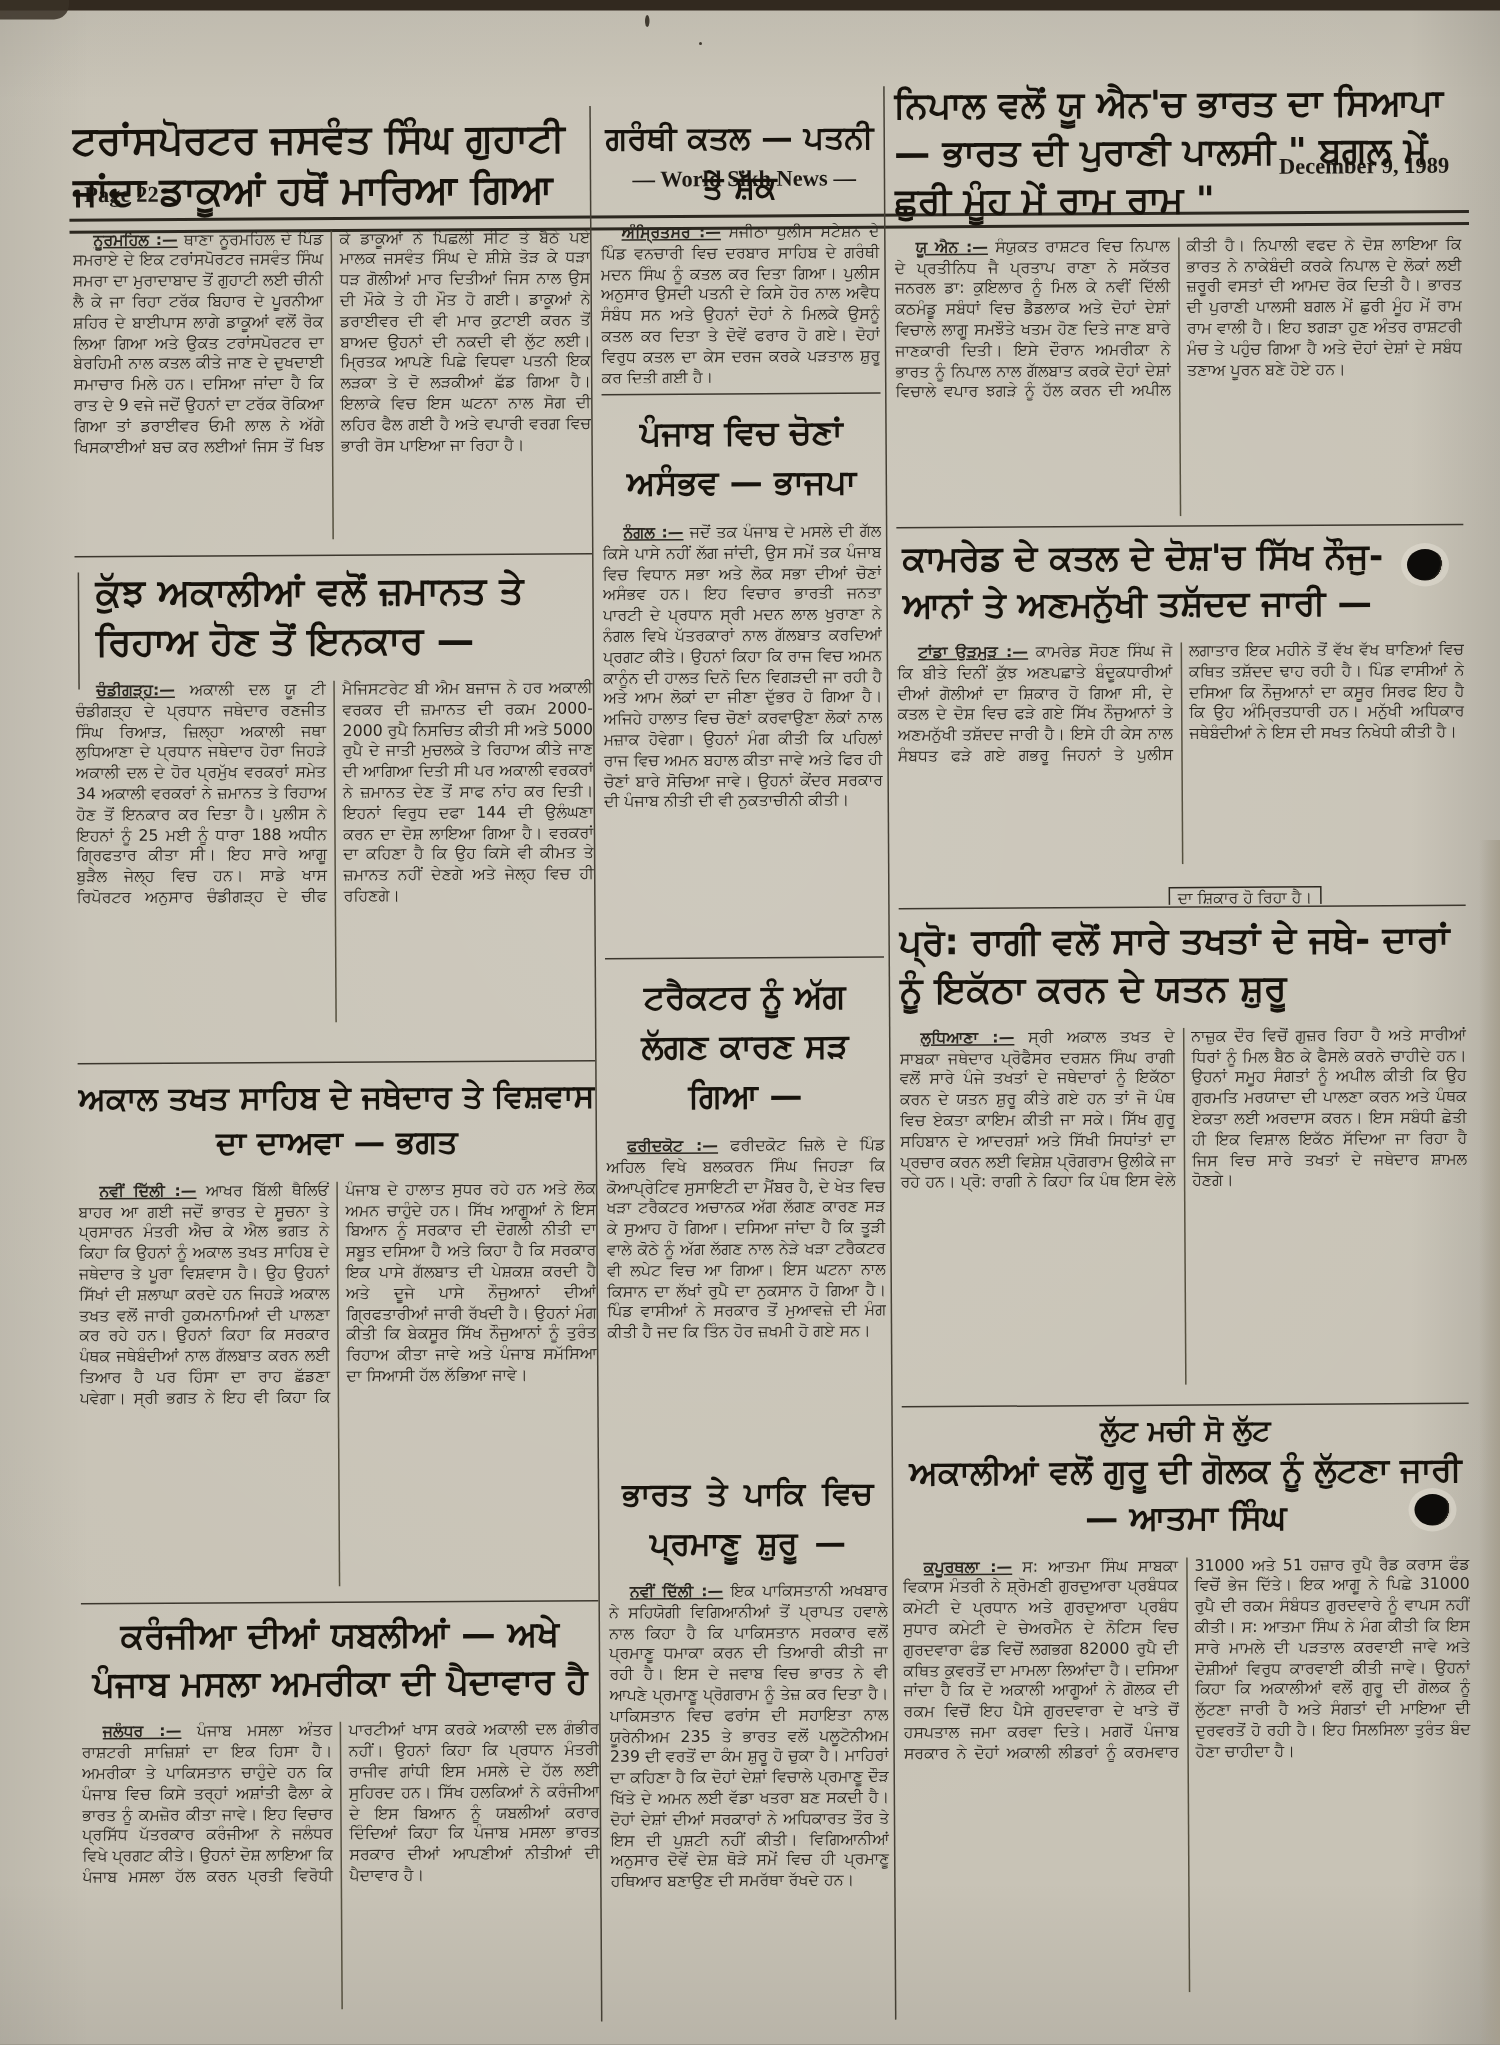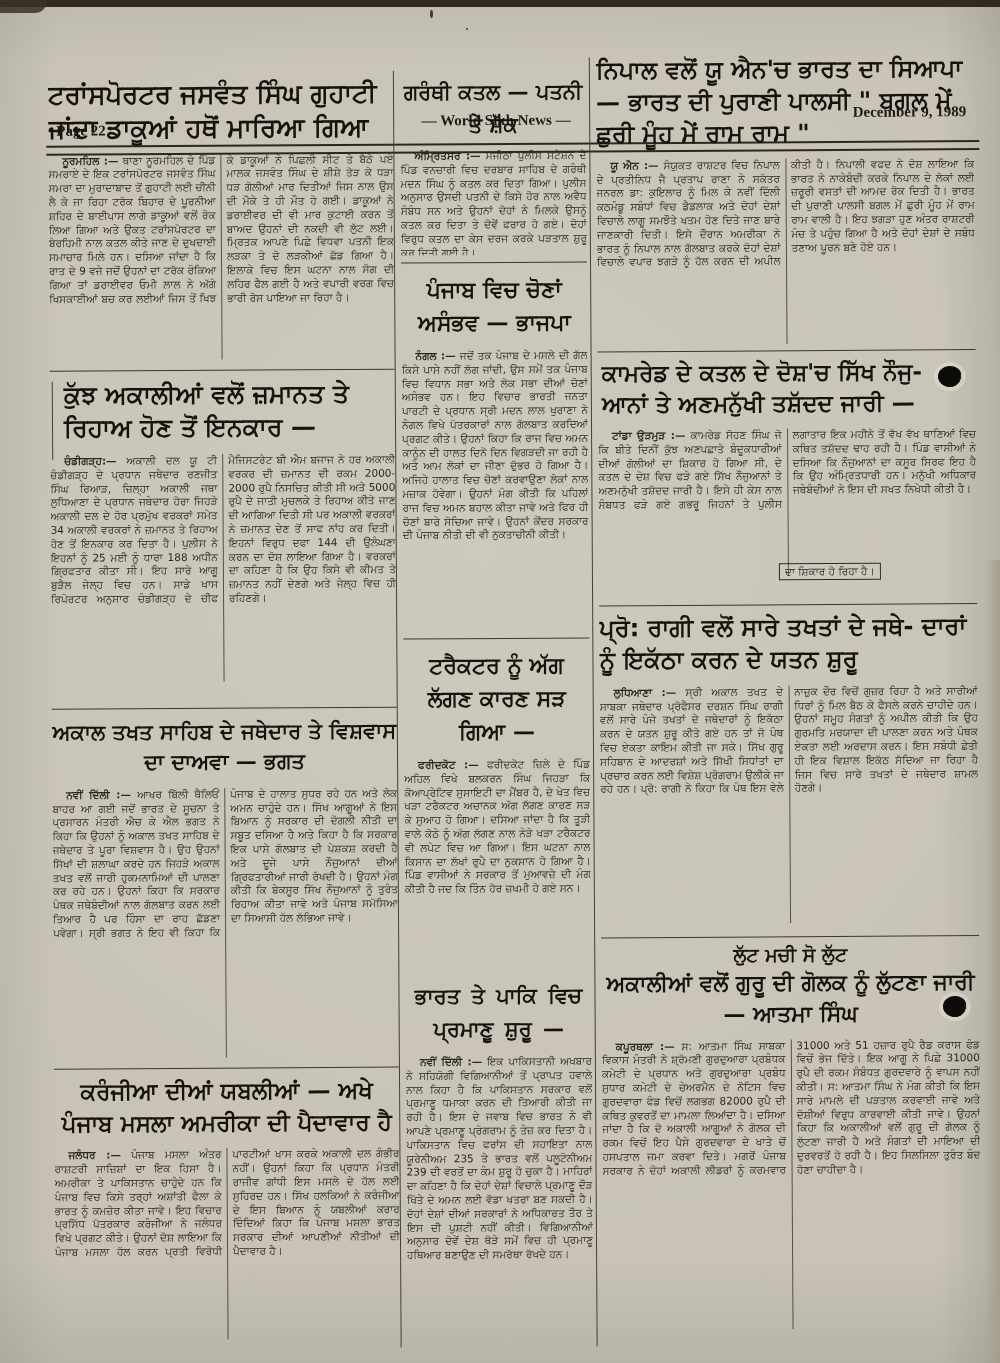--- a/index.html
+++ b/index.html
@@ -31,21 +31,21 @@
 
   .sec{position:absolute;overflow:hidden;}
   .sec.ruled{border-top:1px solid #3c372e;}
   h2{margin:0;padding:0;font-weight:700;color:#17130c;}
   .hl-left{font-size:26px;line-height:1.3;text-align:left;}
   .hl-c{text-align:center;}
   .kicker{font-weight:700;text-align:center;color:#17130c;}
   .body{font-size:10.5px;line-height:13.8px;text-align:justify;color:#2b2720;overflow:hidden;}
   .body p{margin:0;}
   .cols2{column-count:2;column-gap:11px;column-rule:1px solid #55503f;}
-  .dl{font-weight:700;}
+  .dl{font-weight:700;text-decoration:underline;}
   .indent{display:inline-block;width:14px;}
   .boxnote{position:absolute;border:1px solid #2d2921;font-size:10.5px;line-height:15px;
     padding:0 5px;background:rgba(255,255,255,.06);white-space:nowrap;color:#2b2720;}
   .leftbar{position:absolute;width:1px;background:#454035;}
 
   .punch{position:absolute;background:radial-gradient(circle at 45% 45%, #0d0c0a 62%, #2a261f 70%, rgba(0,0,0,0) 71%);
     border-radius:50%;box-shadow:0 0 0 4px rgba(233,229,217,.45);}
 </style>
 </head>
 <body>
@@ -134,21 +134,21 @@
         <span>ਸੰਯੁਕਤ ਰਾਸ਼ਟਰ ਵਿਚ ਨਿਪਾਲ ਦੇ ਪ੍ਰਤੀਨਿਧ ਜੈ ਪ੍ਰਤਾਪ ਰਾਣਾ ਨੇ ਸਕੱਤਰ ਜਨਰਲ ਡਾ: ਕੁਇਲਾਰ ਨੂੰ ਮਿਲ ਕੇ ਨਵੀਂ ਦਿੱਲੀ ਕਠਮੰਡੂ ਸਬੰਧਾਂ ਵਿਚ ਡੈਡਲਾਕ ਅਤੇ ਦੋਹਾਂ ਦੇਸ਼ਾਂ ਵਿਚਾਲੇ ਲਾਗੂ ਸਮਝੌਤੇ ਖਤਮ ਹੋਣ ਦਿਤੇ ਜਾਣ ਬਾਰੇ ਜਾਣਕਾਰੀ ਦਿਤੀ। ਇਸੇ ਦੌਰਾਨ ਅਮਰੀਕਾ ਨੇ ਭਾਰਤ ਨੂੰ ਨਿਪਾਲ ਨਾਲ ਗੱਲਬਾਤ ਕਰਕੇ ਦੋਹਾਂ ਦੇਸ਼ਾਂ ਵਿਚਾਲੇ ਵਪਾਰ ਝਗੜੇ ਨੂੰ ਹੱਲ ਕਰਨ ਦੀ ਅਪੀਲ ਕੀਤੀ ਹੈ। ਨਿਪਾਲੀ ਵਫਦ ਨੇ ਦੋਸ਼ ਲਾਇਆ ਕਿ ਭਾਰਤ ਨੇ ਨਾਕੇਬੰਦੀ ਕਰਕੇ ਨਿਪਾਲ ਦੇ ਲੋਕਾਂ ਲਈ ਜ਼ਰੂਰੀ ਵਸਤਾਂ ਦੀ ਆਮਦ ਰੋਕ ਦਿਤੀ ਹੈ। ਭਾਰਤ ਦੀ ਪੁਰਾਣੀ ਪਾਲਸੀ ਬਗਲ ਮੇਂ ਛੁਰੀ ਮੂੰਹ ਮੇਂ ਰਾਮ ਰਾਮ ਵਾਲੀ ਹੈ। ਇਹ ਝਗੜਾ ਹੁਣ ਅੰਤਰ ਰਾਸ਼ਟਰੀ ਮੰਚ ਤੇ ਪਹੁੰਚ ਗਿਆ ਹੈ ਅਤੇ ਦੋਹਾਂ ਦੇਸ਼ਾਂ ਦੇ ਸਬੰਧ ਤਣਾਅ ਪੂਰਨ ਬਣੇ ਹੋਏ ਹਨ।</span></p>
       </div>
     </section>
 
     <section class="sec ruled" style="left:600px;top:352px;width:378px;height:252px;">
       <h2 class="hl-left" style="padding-top:6px;font-size:23px;line-height:1.35;padding-left:4px;">ਕਾਮਰੇਡ ਦੇ ਕਤਲ ਦੇ ਦੋਸ਼'ਚ ਸਿੱਖ ਨੌਜੁ- ਆਨਾਂ ਤੇ ਅਣਮਨੁੱਖੀ ਤਸ਼ੱਦਦ ਜਾਰੀ —</h2>
       <div class="body cols2" style="height:148px;margin-top:9px;">
         <p><span class="indent"></span><b class="dl">ਟਾਂਡਾ ਉੜਮੁੜ :—</b>
         <span>ਕਾਮਰੇਡ ਸੋਹਣ ਸਿੰਘ ਜੋ ਕਿ ਬੀਤੇ ਦਿਨੀਂ ਕੁੱਝ ਅਣਪਛਾਤੇ ਬੰਦੂਕਧਾਰੀਆਂ ਦੀਆਂ ਗੋਲੀਆਂ ਦਾ ਸ਼ਿਕਾਰ ਹੋ ਗਿਆ ਸੀ, ਦੇ ਕਤਲ ਦੇ ਦੋਸ਼ ਵਿਚ ਫੜੇ ਗਏ ਸਿੱਖ ਨੌਜੁਆਨਾਂ ਤੇ ਅਣਮਨੁੱਖੀ ਤਸ਼ੱਦਦ ਜਾਰੀ ਹੈ। ਇਸੇ ਹੀ ਕੇਸ ਨਾਲ ਸੰਬਧਤ ਫੜੇ ਗਏ ਗਭਰੂ ਜਿਹਨਾਂ ਤੇ ਪੁਲੀਸ ਲਗਾਤਾਰ ਇਕ ਮਹੀਨੇ ਤੋਂ ਵੱਖ ਵੱਖ ਥਾਣਿਆਂ ਵਿਚ ਕਥਿਤ ਤਸ਼ੱਦਦ ਢਾਹ ਰਹੀ ਹੈ। ਪਿੰਡ ਵਾਸੀਆਂ ਨੇ ਦਸਿਆ ਕਿ ਨੌਜੁਆਨਾਂ ਦਾ ਕਸੂਰ ਸਿਰਫ ਇਹ ਹੈ ਕਿ ਉਹ ਅੰਮ੍ਰਿਤਧਾਰੀ ਹਨ। ਮਨੁੱਖੀ ਅਧਿਕਾਰ ਜਥੇਬੰਦੀਆਂ ਨੇ ਇਸ ਦੀ ਸਖਤ ਨਿਖੇਧੀ ਕੀਤੀ ਹੈ।</span></p>
       </div>
-      <div class="boxnote" style="left:180px;top:212px;">ਦਾ ਸ਼ਿਕਾਰ ਹੋ ਰਿਹਾ ਹੈ।</div>
+      <div class="boxnote" style="left:180px;top:240px;">ਦਾ ਸ਼ਿਕਾਰ ਹੋ ਰਿਹਾ ਹੈ।</div>
     </section>
 
     <section class="sec ruled" style="left:600px;top:606px;width:378px;height:328px;">
       <h2 class="hl-left" style="padding-top:6px;font-size:24px;line-height:1.35;">ਪ੍ਰੋ: ਰਾਗੀ ਵਲੋਂ ਸਾਰੇ ਤਖਤਾਂ ਦੇ ਜਥੇ- ਦਾਰਾਂ ਨੂੰ ਇਕੱਠਾ ਕਰਨ ਦੇ ਯਤਨ ਸ਼ੁਰੂ</h2>
       <div class="body cols2" style="height:238px;margin-top:9px;">
         <p><span class="indent"></span><b class="dl">ਲੁਧਿਆਣਾ :—</b>
         <span>ਸ੍ਰੀ ਅਕਾਲ ਤਖਤ ਦੇ ਸਾਬਕਾ ਜਥੇਦਾਰ ਪ੍ਰੋਫੈਸਰ ਦਰਸ਼ਨ ਸਿੰਘ ਰਾਗੀ ਵਲੋਂ ਸਾਰੇ ਪੰਜੇ ਤਖਤਾਂ ਦੇ ਜਥੇਦਾਰਾਂ ਨੂੰ ਇਕੱਠਾ ਕਰਨ ਦੇ ਯਤਨ ਸ਼ੁਰੂ ਕੀਤੇ ਗਏ ਹਨ ਤਾਂ ਜੋ ਪੰਥ ਵਿਚ ਏਕਤਾ ਕਾਇਮ ਕੀਤੀ ਜਾ ਸਕੇ। ਸਿੱਖ ਗੁਰੂ ਸਹਿਬਾਨ ਦੇ ਆਦਰਸ਼ਾਂ ਅਤੇ ਸਿੱਖੀ ਸਿਧਾਂਤਾਂ ਦਾ ਪ੍ਰਚਾਰ ਕਰਨ ਲਈ ਵਿਸ਼ੇਸ਼ ਪ੍ਰੋਗਰਾਮ ਉਲੀਕੇ ਜਾ ਰਹੇ ਹਨ। ਪ੍ਰੋ: ਰਾਗੀ ਨੇ ਕਿਹਾ ਕਿ ਪੰਥ ਇਸ ਵੇਲੇ ਨਾਜ਼ੁਕ ਦੌਰ ਵਿਚੋਂ ਗੁਜ਼ਰ ਰਿਹਾ ਹੈ ਅਤੇ ਸਾਰੀਆਂ ਧਿਰਾਂ ਨੂੰ ਮਿਲ ਬੈਠ ਕੇ ਫੈਸਲੇ ਕਰਨੇ ਚਾਹੀਦੇ ਹਨ। ਉਹਨਾਂ ਸਮੂਹ ਸੰਗਤਾਂ ਨੂੰ ਅਪੀਲ ਕੀਤੀ ਕਿ ਉਹ ਗੁਰਮਤਿ ਮਰਯਾਦਾ ਦੀ ਪਾਲਣਾ ਕਰਨ ਅਤੇ ਪੰਥਕ ਏਕਤਾ ਲਈ ਅਰਦਾਸ ਕਰਨ। ਇਸ ਸਬੰਧੀ ਛੇਤੀ ਹੀ ਇਕ ਵਿਸ਼ਾਲ ਇਕੱਠ ਸੱਦਿਆ ਜਾ ਰਿਹਾ ਹੈ ਜਿਸ ਵਿਚ ਸਾਰੇ ਤਖਤਾਂ ਦੇ ਜਥੇਦਾਰ ਸ਼ਾਮਲ ਹੋਣਗੇ।</span></p>
       </div>
     </section>
 

